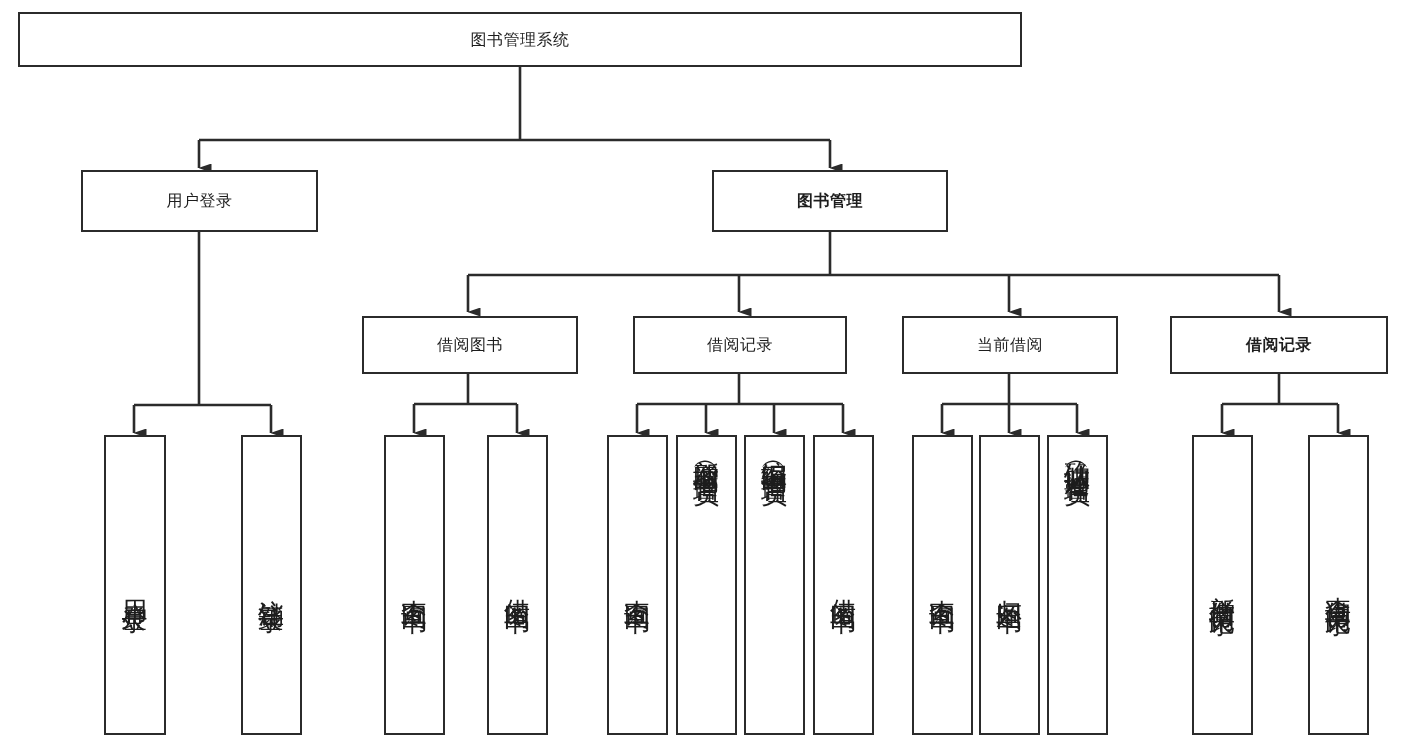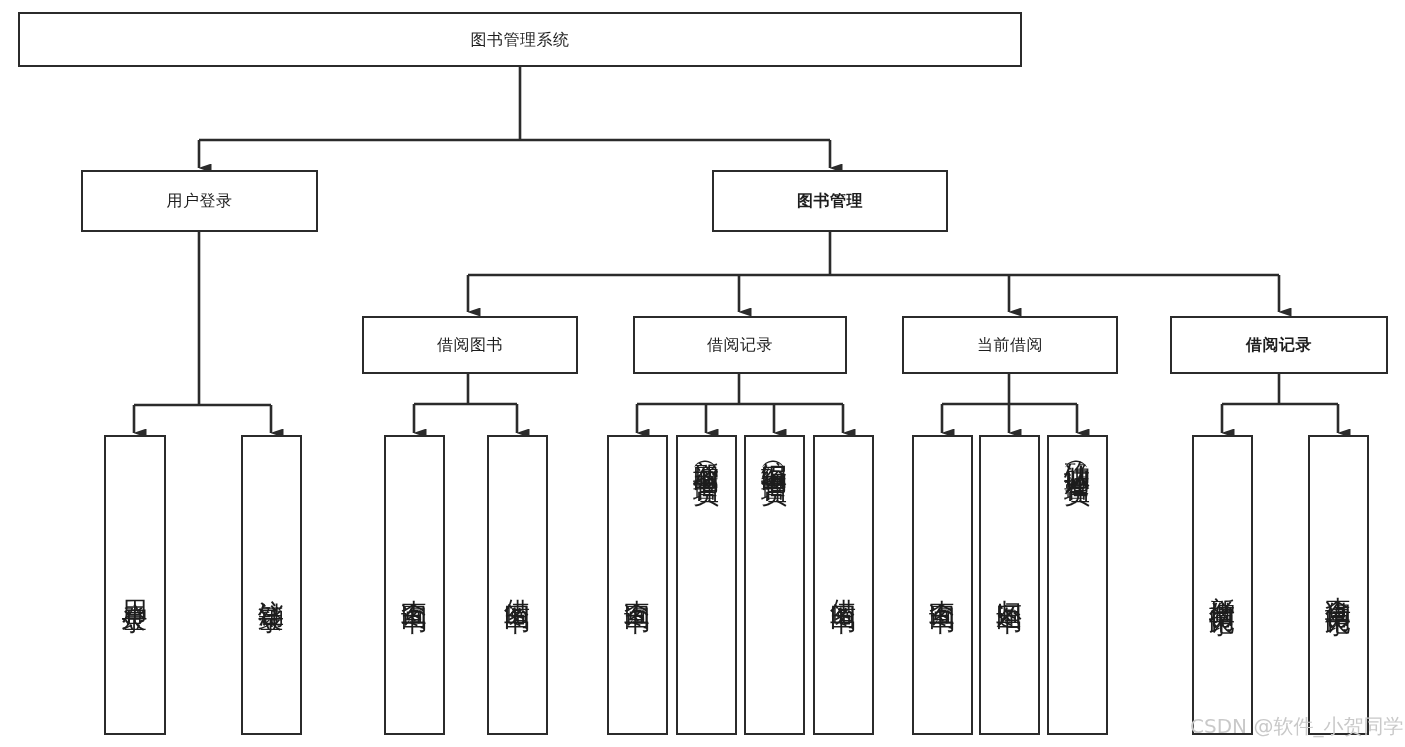--- a/index.html
+++ b/index.html
@@ -222,15 +222,14 @@
     <div class="vwrap">
       <span class="node-label">新增借阅记录</span>
     </div>
   </div>
   <div class="node vertical" style="left:1308px; top:435px; width:61px; height:300px;">
     <div class="vwrap">
       <span class="node-label">查询借阅记录</span>
     </div>
   </div>
 
-  <div class="watermark" style="left:1190px; top:713px;">CSDN @软件_小贺同学</div>
 
 </div>
 
 </body></html>

